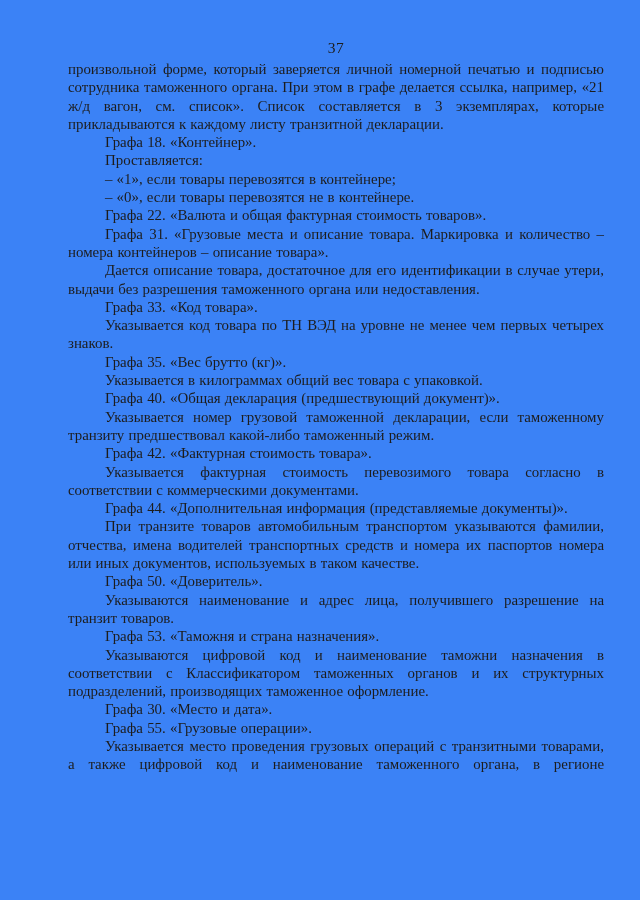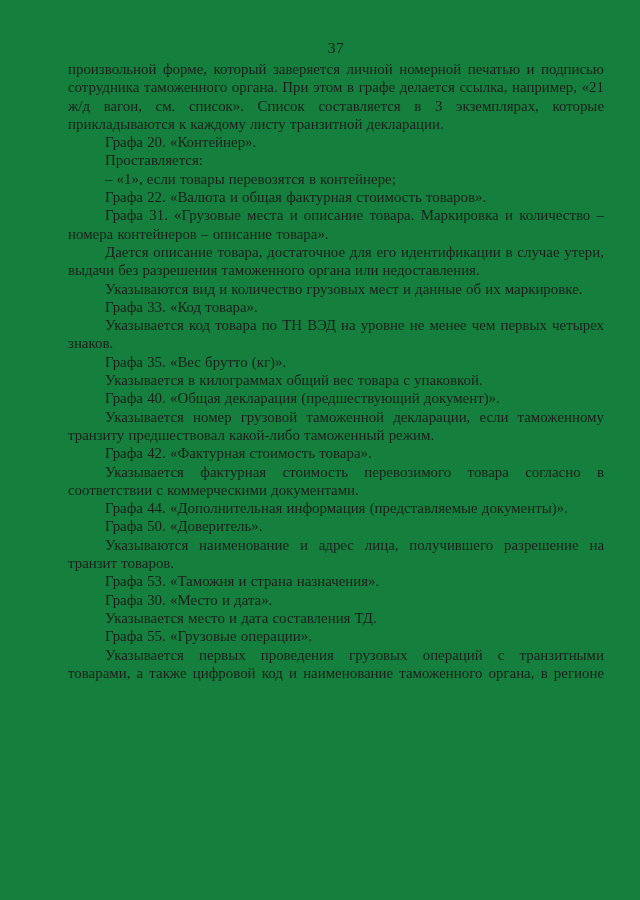--- a/index.html
+++ b/index.html
@@ -4,21 +4,21 @@
 <style>
   html, body {
     margin: 0;
     padding: 0;
     background: #ffffff;
   }
   .page {
     position: relative;
     width: 640px;
     height: 900px;
-    background: #15803d;
+    background: #3b82f6;
     overflow: hidden;
     font-family: "Liberation Serif", "DejaVu Serif", serif;
     color: #1d1d1d;
   }
   .page-number {
     position: absolute;
     top: 39px;
     left: 68px;
     width: 536px;
     text-align: center;
@@ -47,37 +47,38 @@
     text-align-last: justify;
   }
 </style>
 </head>
 <body>
 
 <div class="page">
   <div class="page-number">37</div>
   <div class="doc-body">
       <p class="para">произвольной форме, который заверяется личной номерной печатью и подписью сотрудника таможенного органа. При этом в графе делается ссылка, например, «21 ж/д вагон, см. список». Список составляется в 3 экземплярах, которые прикладываются к каждому листу транзитной декларации.</p>
-      <p class="para indent">Графа 20. «Контейнер».</p>
+      <p class="para indent">Графа 18. «Контейнер».</p>
       <p class="para indent">Проставляется:</p>
       <p class="para indent">– «1», если товары перевозятся в контейнере;</p>
+      <p class="para indent">– «0», если товары перевозятся не в контейнере.</p>
       <p class="para indent">Графа 22. «Валюта и общая фактурная стоимость товаров».</p>
       <p class="para indent">Графа 31. «Грузовые места и описание товара. Маркировка и количество – номера контейнеров – описание товара».</p>
       <p class="para indent">Дается описание товара, достаточное для его идентификации в случае утери, выдачи без разрешения таможенного органа или недоставления.</p>
-      <p class="para indent">Указываются вид и количество грузовых мест и данные об их маркировке.</p>
       <p class="para indent">Графа 33. «Код товара».</p>
       <p class="para indent">Указывается код товара по ТН ВЭД на уровне не менее чем первых четырех знаков.</p>
       <p class="para indent">Графа 35. «Вес брутто (кг)».</p>
       <p class="para indent">Указывается в килограммах общий вес товара с упаковкой.</p>
       <p class="para indent">Графа 40. «Общая декларация (предшествующий документ)».</p>
       <p class="para indent">Указывается номер грузовой таможенной декларации, если таможенному транзиту предшествовал какой-либо таможенный режим.</p>
       <p class="para indent">Графа 42. «Фактурная стоимость товара».</p>
       <p class="para indent">Указывается фактурная стоимость перевозимого товара согласно в соответствии с коммерческими документами.</p>
       <p class="para indent">Графа 44. «Дополнительная информация (представляемые документы)».</p>
+      <p class="para indent">При транзите товаров автомобильным транспортом указываются фамилии, отчества, имена водителей транспортных средств и номера их паспортов номера или иных документов, используемых в таком качестве.</p>
       <p class="para indent">Графа 50. «Доверитель».</p>
       <p class="para indent">Указываются наименование и адрес лица, получившего разрешение на транзит товаров.</p>
       <p class="para indent">Графа 53. «Таможня и страна назначения».</p>
+      <p class="para indent">Указываются цифровой код и наименование таможни назначения в соответствии с Классификатором таможенных органов и их структурных подразделений, производящих таможенное оформление.</p>
       <p class="para indent">Графа 30. «Место и дата».</p>
-      <p class="para indent">Указывается место и дата составления ТД.</p>
       <p class="para indent">Графа 55. «Грузовые операции».</p>
-      <p class="para indent justify-last">Указывается первых проведения грузовых операций с транзитными товарами, а также цифровой код и наименование таможенного органа, в регионе</p>
+      <p class="para indent justify-last">Указывается место проведения грузовых операций с транзитными товарами, а также цифровой код и наименование таможенного органа, в регионе</p>
     </div>
 </div>
 
 </body></html>

